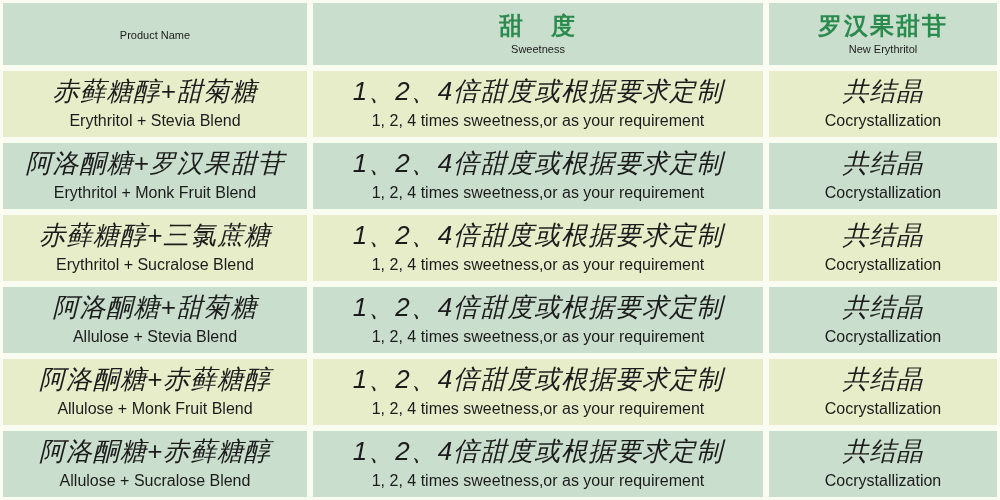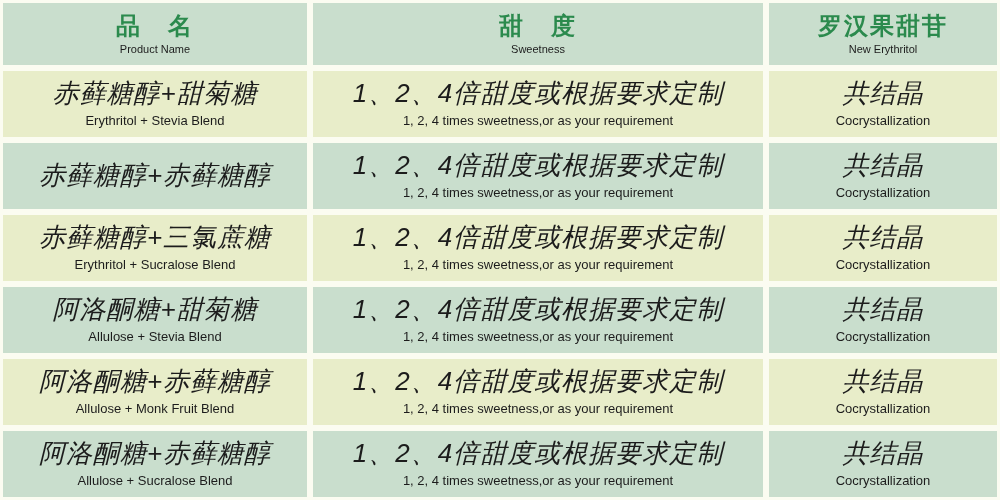--- a/index.html
+++ b/index.html
@@ -53,33 +53,32 @@
   .zh {
     color: var(--body-text);
     font-size: 26px;
     line-height: 1.15;
     letter-spacing: 1px;
     white-space: nowrap;
     font-style: italic;
   }
   .en {
     color: var(--body-text);
-    font-size: 13px;
+    font-size: 16px;
     margin-top: 4px;
     line-height: 1.2;
     white-space: nowrap;
     text-align: right;
   }
 </style>
 </head>
 <body>
 
 <div class="table">
   <div class="cell header">
-    <div class="hdr-zh">品　名</div>
     <div class="hdr-en">Product Name</div>
   </div>
   <div class="cell header">
     <div class="hdr-zh">甜　度</div>
     <div class="hdr-en">Sweetness</div>
   </div>
   <div class="cell header">
     <div class="hdr-zh">罗汉果甜苷</div>
     <div class="hdr-en">New Erythritol</div>
   </div>
@@ -91,21 +90,22 @@
   <div class="cell body row-odd">
     <div class="zh">1、2、4倍甜度或根据要求定制</div>
     <div class="en">1, 2, 4 times sweetness,or as your requirement</div>
   </div>
   <div class="cell body row-odd">
     <div class="zh">共结晶</div>
     <div class="en">Cocrystallization</div>
   </div>
 
   <div class="cell body row-even">
-    <div class="zh">赤藓糖醇+赤藓糖醇</div>
+    <div class="zh">阿洛酮糖+罗汉果甜苷</div>
+    <div class="en">Erythritol + Monk Fruit Blend</div>
   </div>
   <div class="cell body row-even">
     <div class="zh">1、2、4倍甜度或根据要求定制</div>
     <div class="en">1, 2, 4 times sweetness,or as your requirement</div>
   </div>
   <div class="cell body row-even">
     <div class="zh">共结晶</div>
     <div class="en">Cocrystallization</div>
   </div>
 

